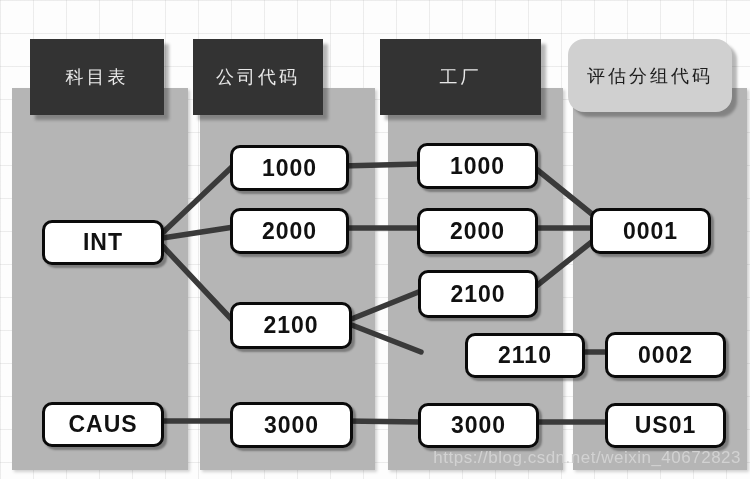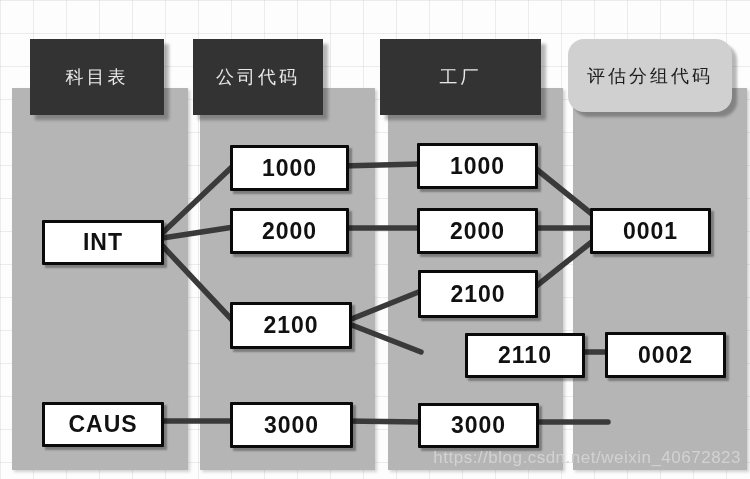--- a/index.html
+++ b/index.html
@@ -26,21 +26,21 @@
     position:absolute; top:39px; height:76px; z-index:3;
     display:flex; align-items:center; justify-content:center;
     background:#333333; color:#e8e8e8;
     font-size:18px; letter-spacing:3px;
     box-shadow:5px 5px 3px rgba(0,0,0,0.28);
   }
   .hdr.light{background:#d0d0d0; color:#1d1d1d;border-radius:16px;}
   .node{
     position:absolute; z-index:4;
     display:flex; align-items:center; justify-content:center;
-    background:#ffffff; border:3px solid #0a0a0a; border-radius:1px;
+    background:#ffffff; border:3px solid #0a0a0a; border-radius:10px;
     font-weight:bold; font-size:23px; color:#111; letter-spacing:1px;
     box-shadow:3px 3px 2px rgba(0,0,0,0.32);
   }
   .watermark{
     position:absolute; right:9px; top:448px; z-index:5;
     font-size:17px; color:#d2d2d2; letter-spacing:0.5px;
   }
 </style>
 </head>
 <body>
@@ -83,16 +83,17 @@
   <div class="node" style="left:230px; top:402px; width:117px; height:40px;">3000</div>
 
   <div class="node" style="left:417px; top:143px; width:115px; height:40px;">1000</div>
   <div class="node" style="left:417px; top:208px; width:115px; height:40px;">2000</div>
   <div class="node" style="left:418px; top:270px; width:114px; height:42px;">2100</div>
   <div class="node" style="left:418px; top:333px; width:114px; height:39px;margin-left:47px;">2110</div>
   <div class="node" style="left:418px; top:403px; width:115px; height:39px;">3000</div>
 
   <div class="node" style="left:590px; top:208px; width:115px; height:40px;">0001</div>
   <div class="node" style="left:605px; top:332px; width:115px; height:40px;">0002</div>
+  <div class="node" style="left:605px; top:403px; width:115px; height:39px;">US01</div>
 
   <div class="watermark">https://blog.csdn.net/weixin_40672823</div>
 
 </div>
 
 </body></html>

